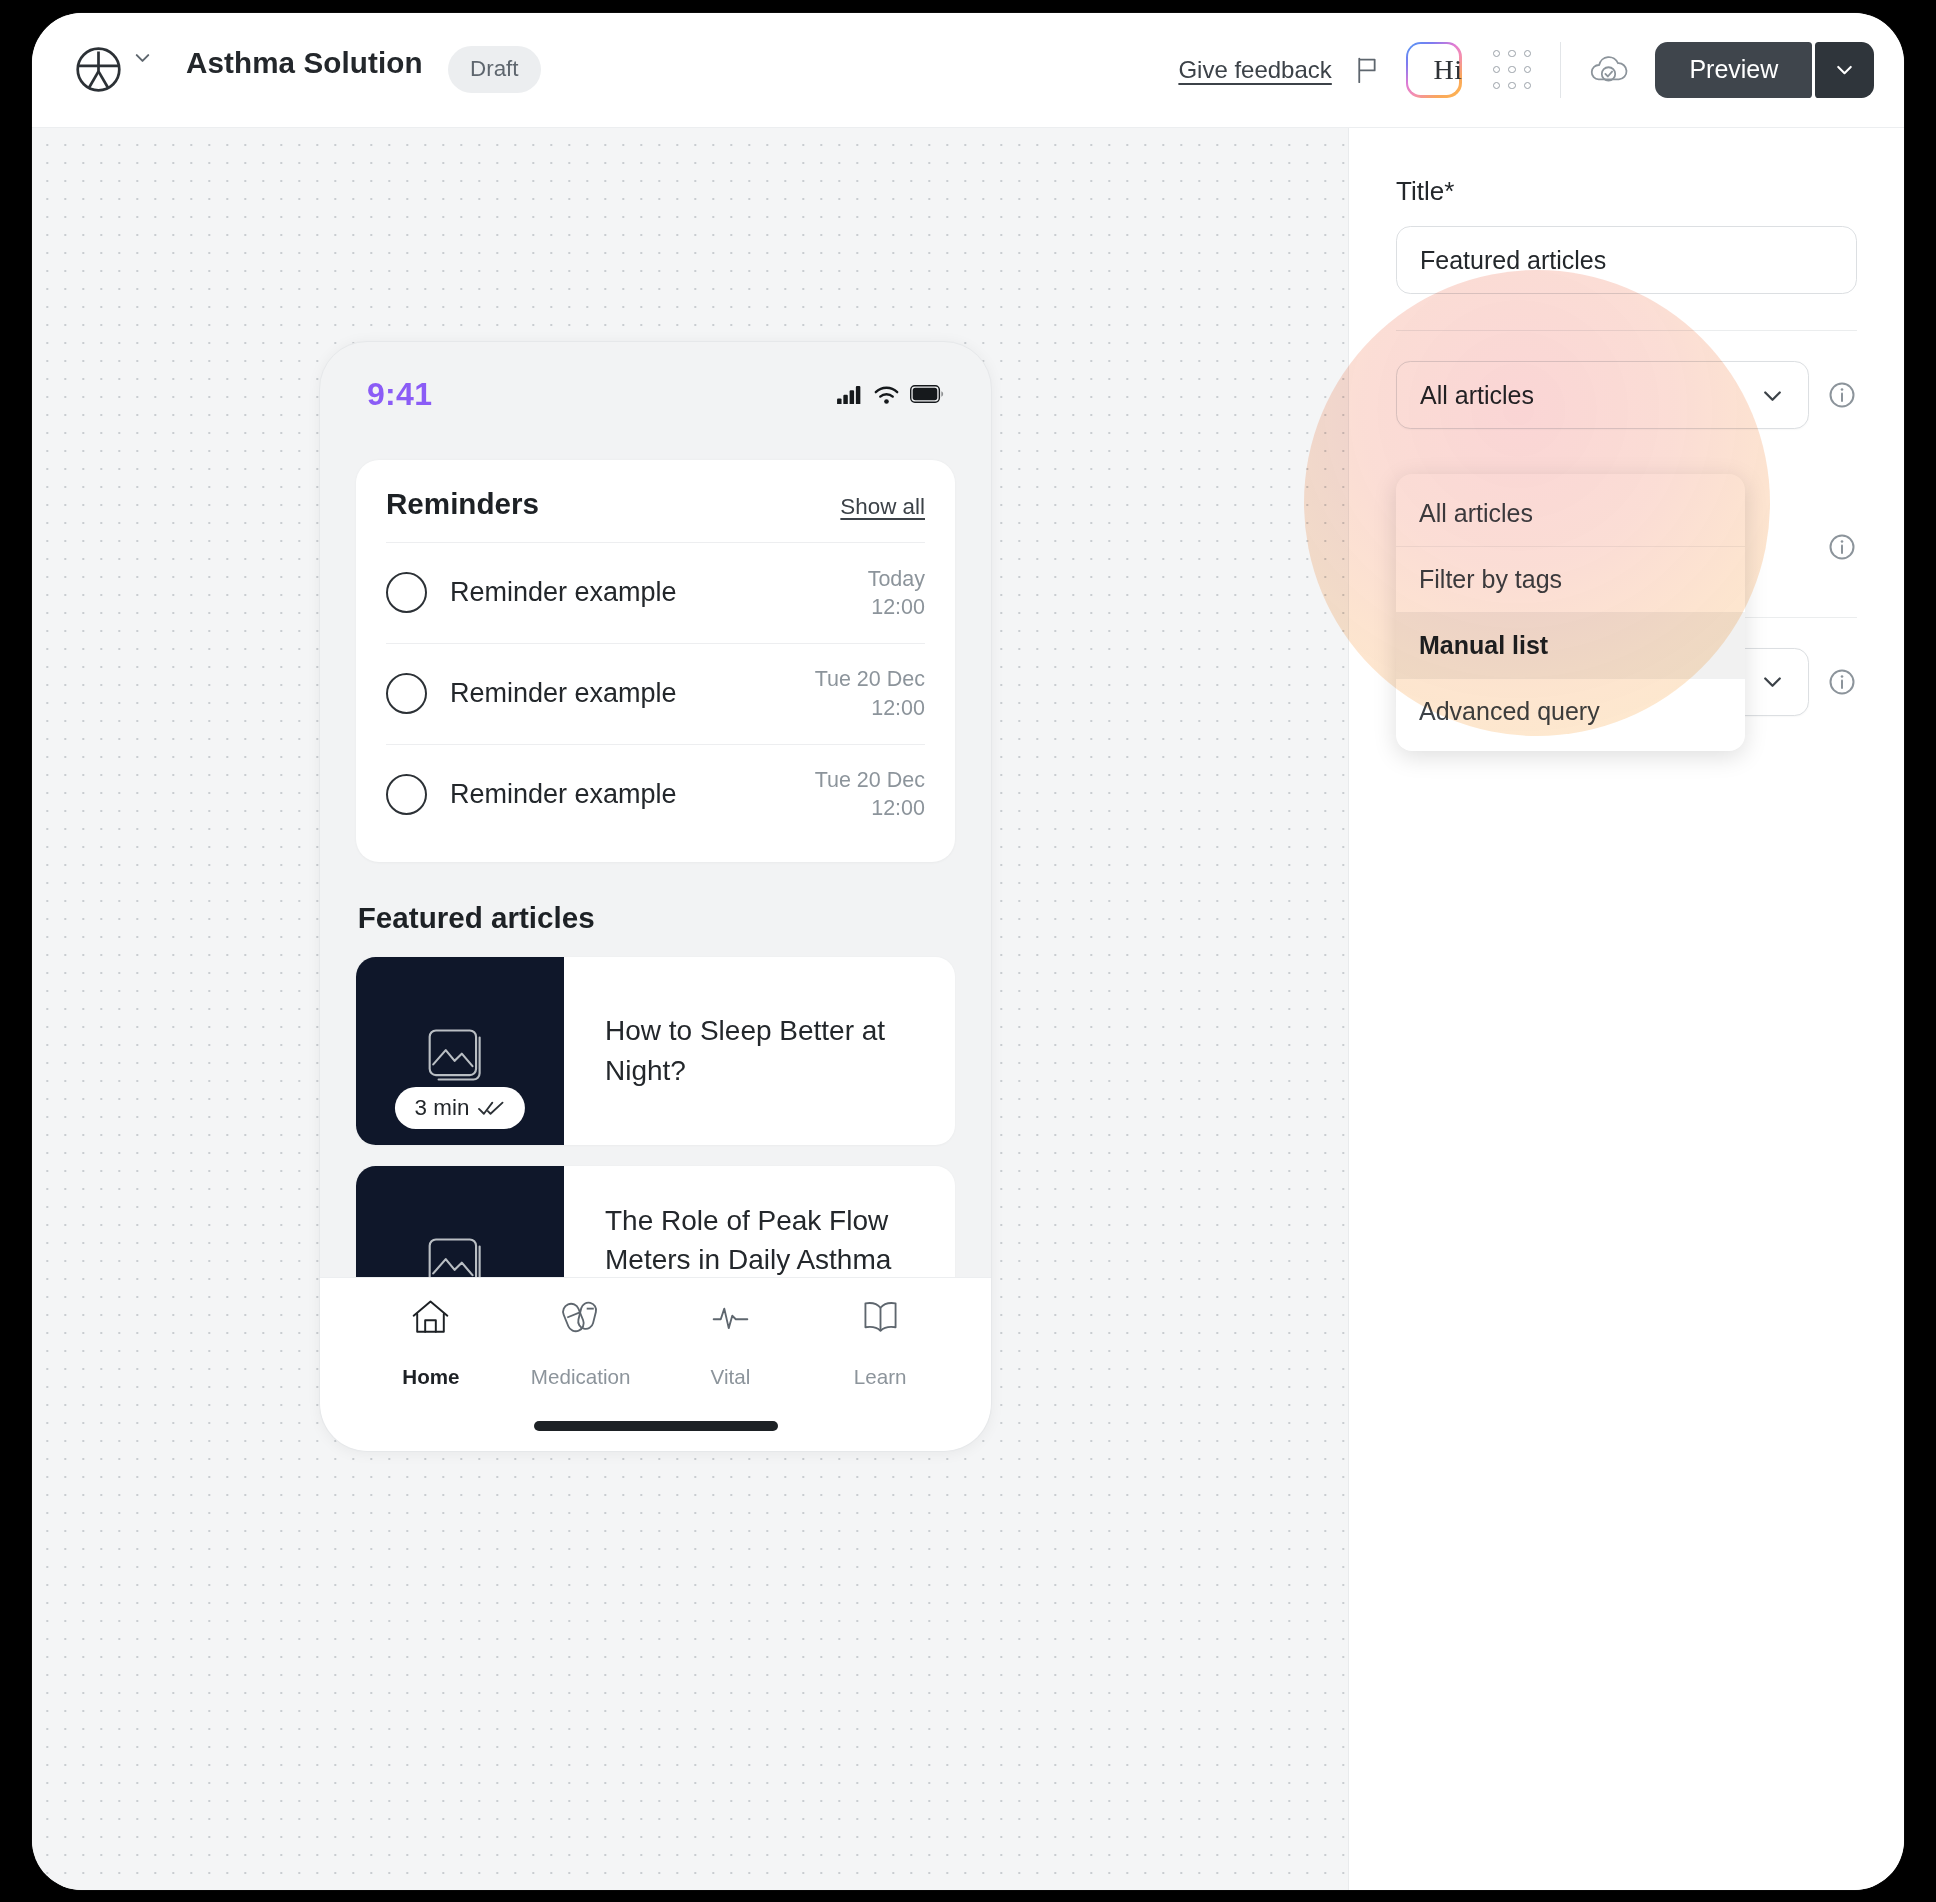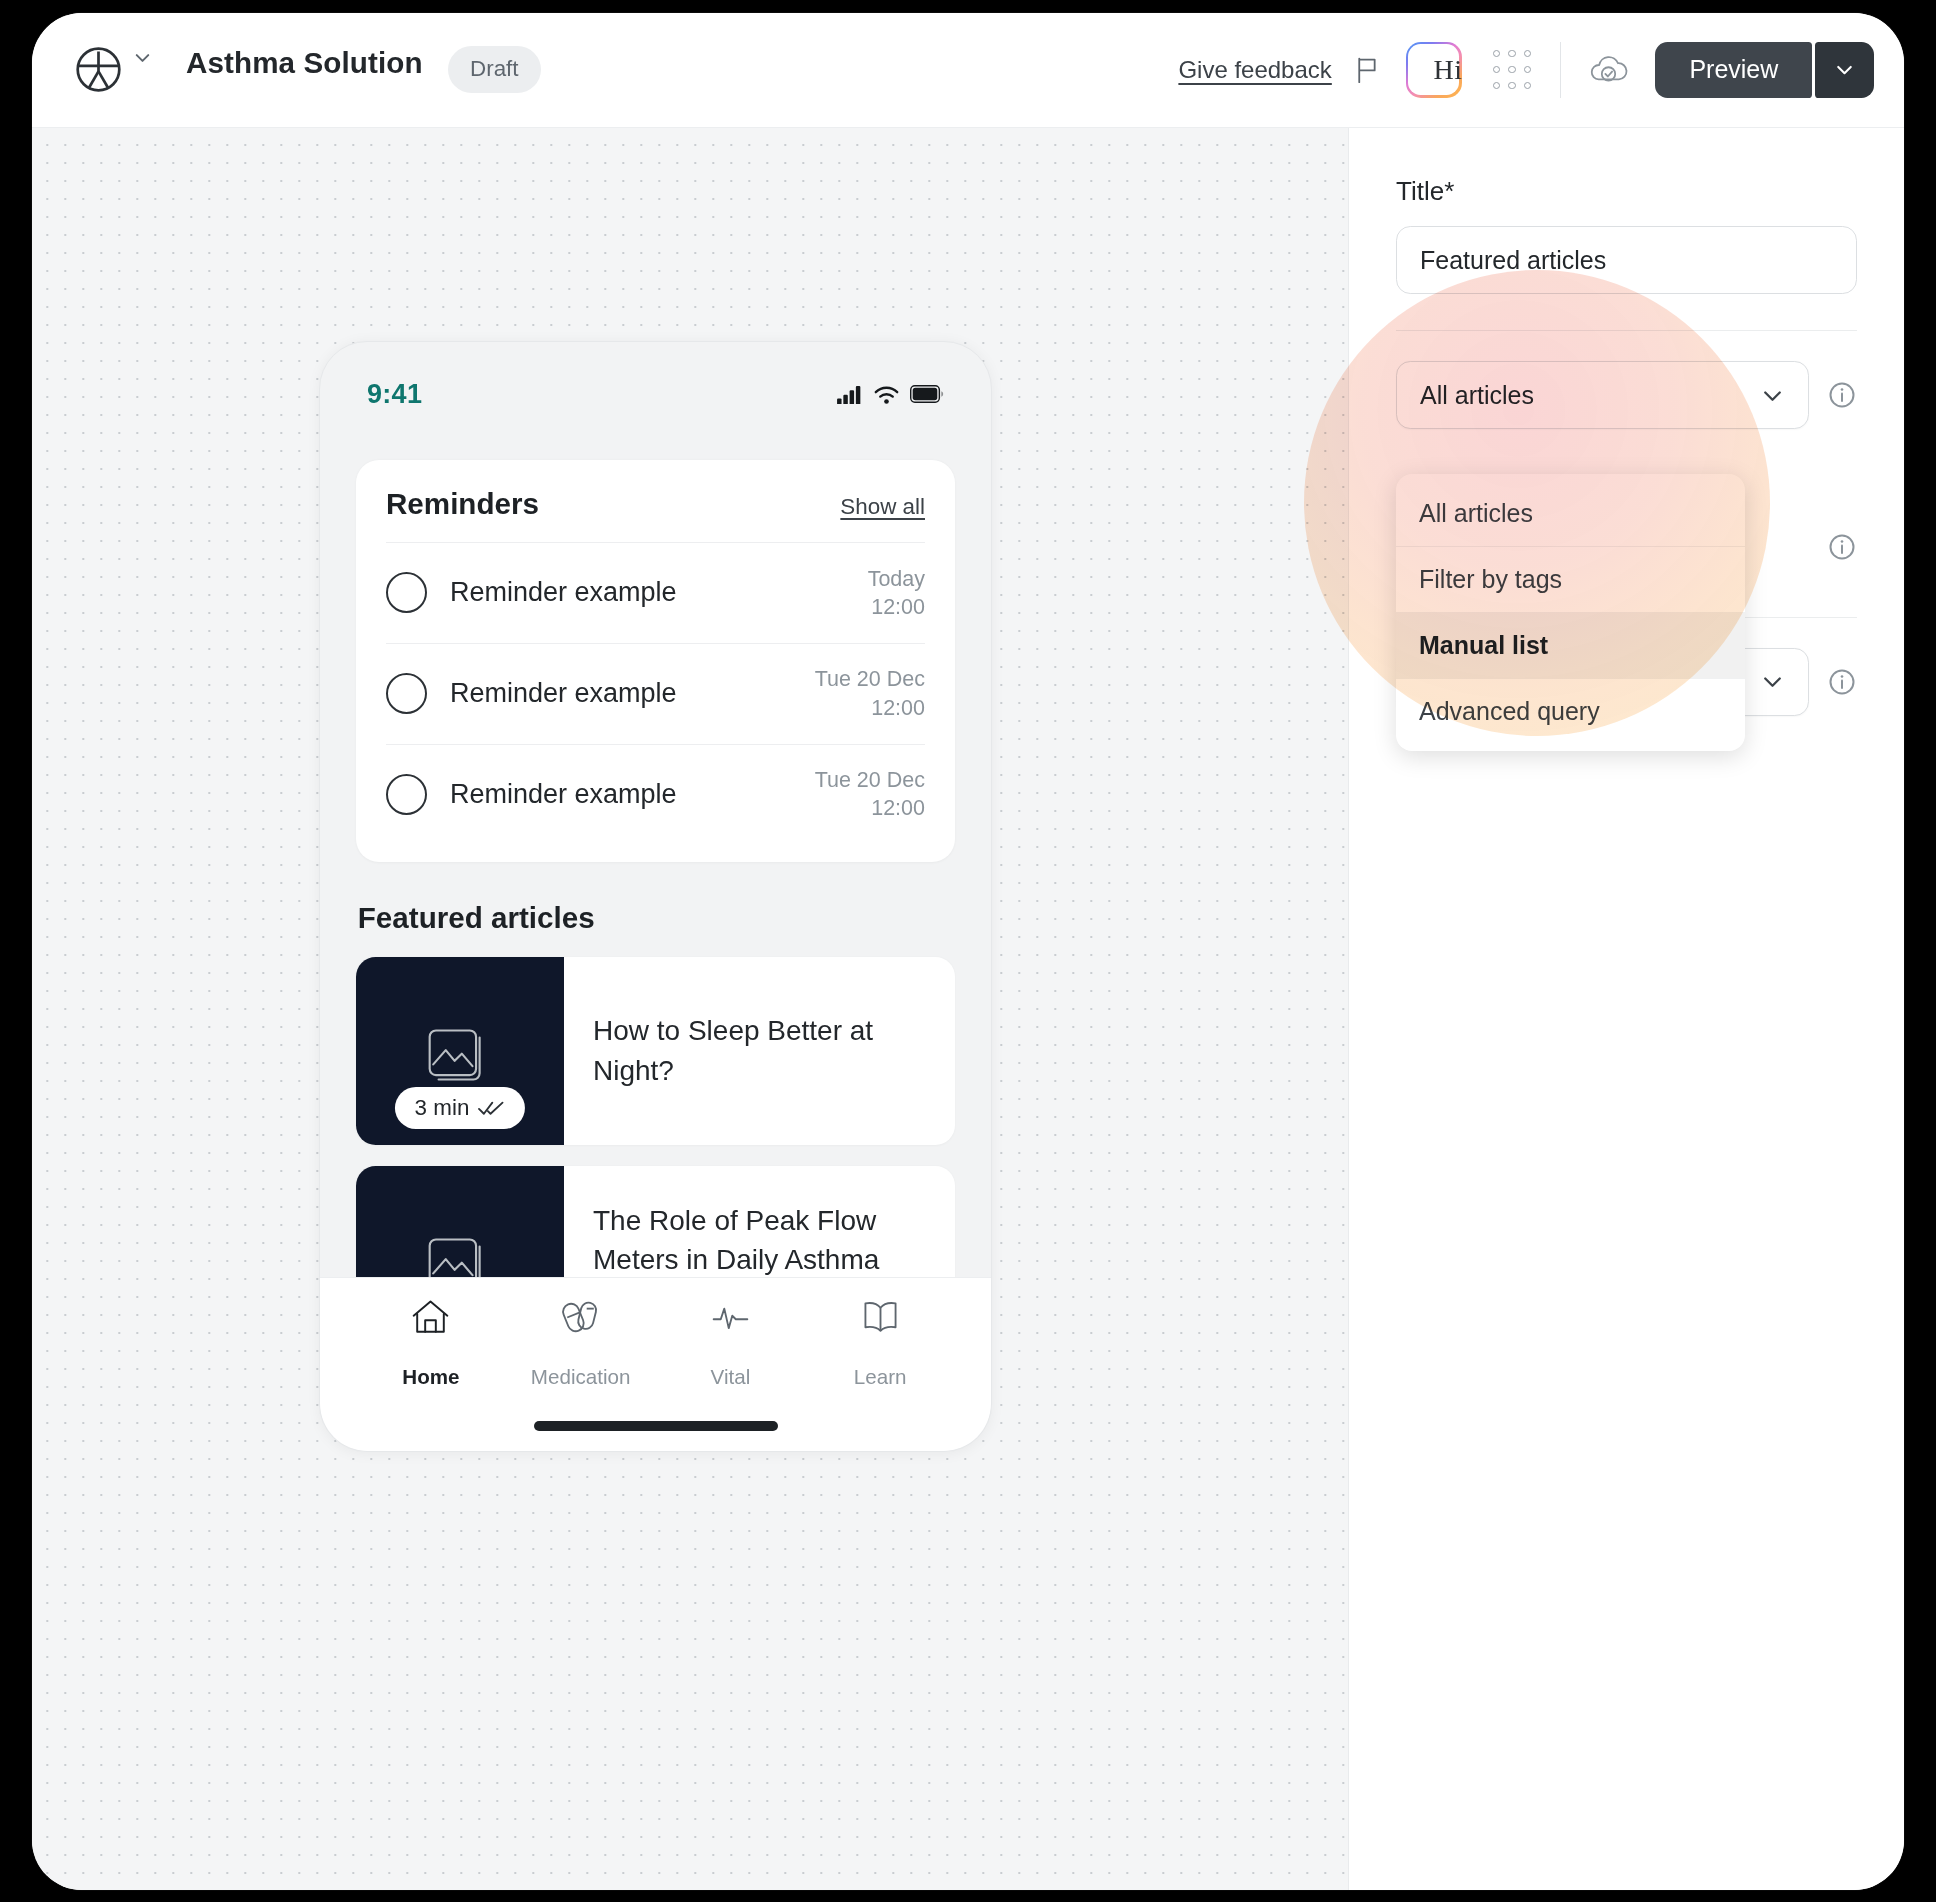--- a/index.html
+++ b/index.html
@@ -183,21 +183,21 @@
     flex-direction: column;
   }
 
   .status-bar {
     height: 86px;
     display: flex; align-items: center;
     justify-content: space-between;
     padding: 19.7px 47px 0 47px;
     flex: 0 0 auto;
   }
-  .status-time { font-size: 27px; font-weight: 700; color: #0f766e; letter-spacing: 0.3px; }
+  .status-time { font-size: 32px; font-weight: 700; color: #8b5cf6; letter-spacing: 0.3px; }
   .status-icons { display: flex; align-items: center; gap: 10.7px; }
 
   .phone-scroll {
     flex: 1 1 auto;
     padding: 32px 36px 0 36px;
     overflow: hidden;
   }
 
   
   .reminders-card {
@@ -272,21 +272,21 @@
     border-radius: 895px;
     padding: 8px 19.7px;
     font-size: 22.4px;
     color: #23272b;
     display: flex; align-items: center; gap: 9px;
     white-space: nowrap;
   }
   .art-body {
     flex: 1 1 auto;
     padding: 27px 27px 27px 29px;
-    display: flex; align-items: center;
+    display: flex; align-items: center; margin-left: 12px;
   }
   .art-title {
     font-size: 28px;
     color: #23272b;
     line-height: 1.42;
   }
 
   
   .tabbar {
     flex: 0 0 auto;

